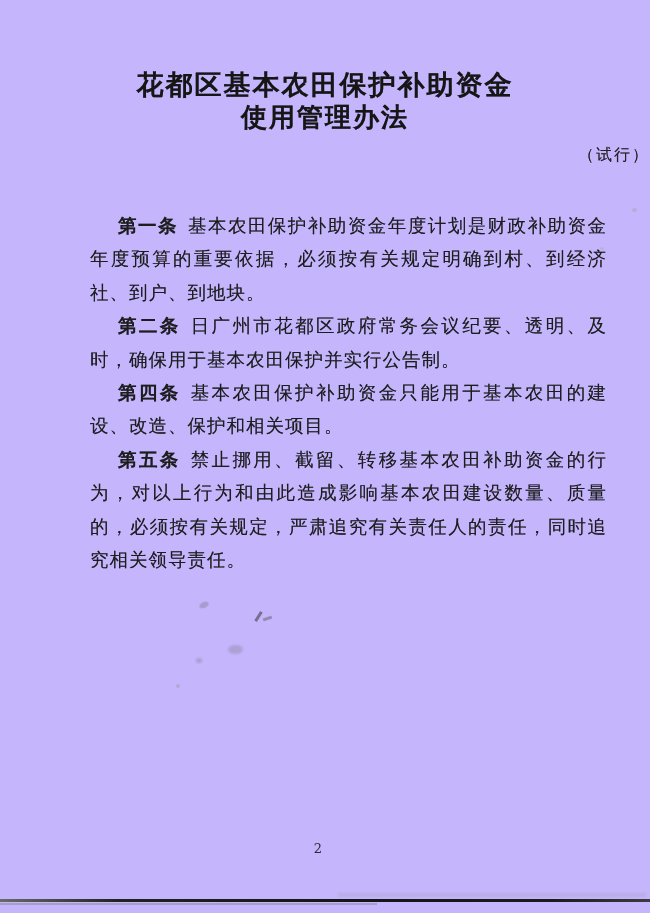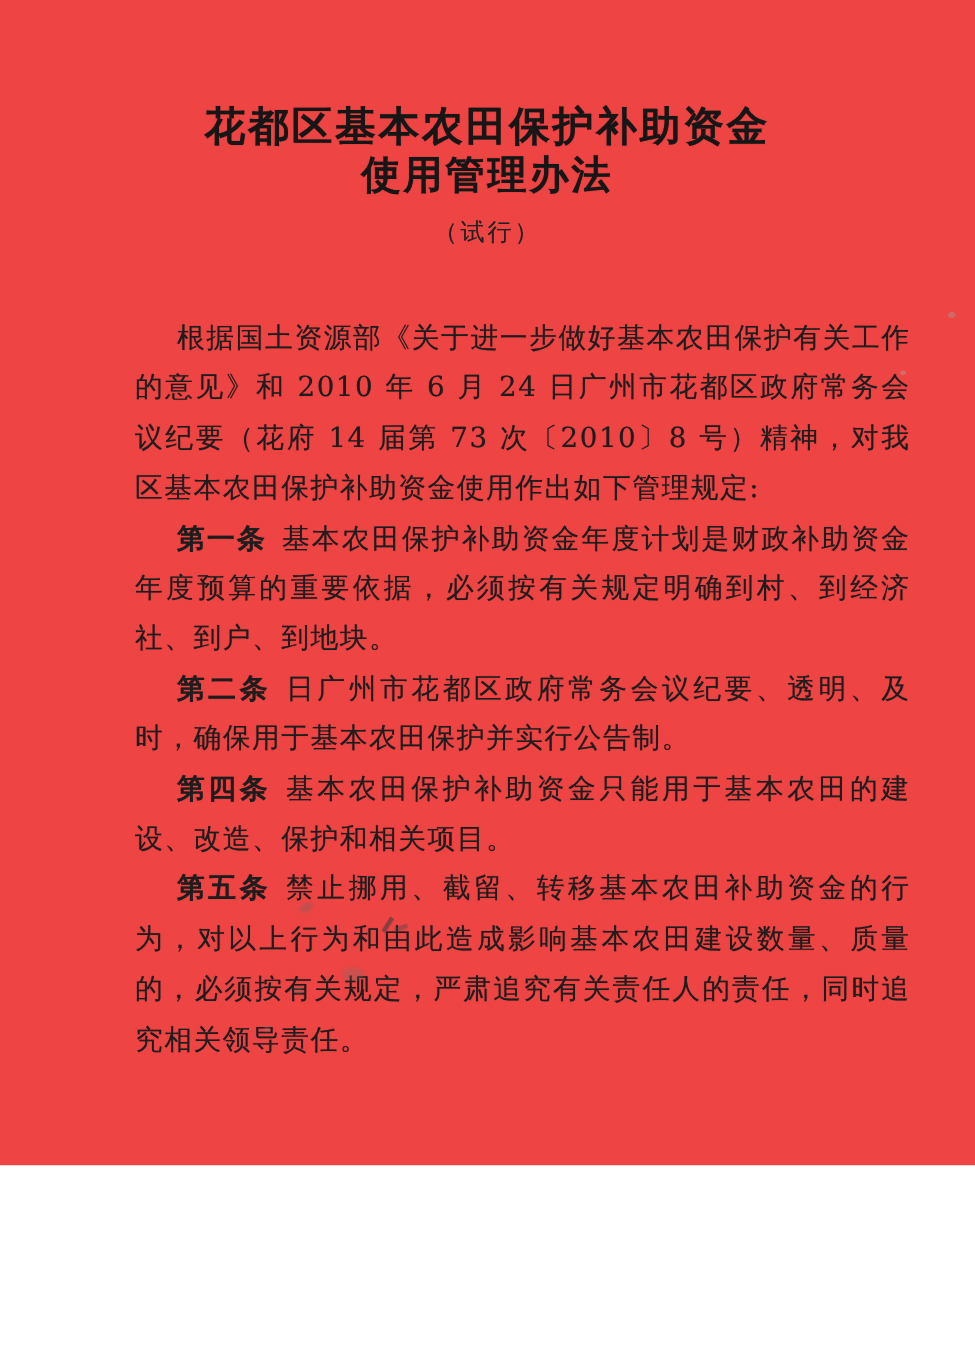--- a/index.html
+++ b/index.html
@@ -1,38 +1,38 @@
 <!DOCTYPE html>
 <html><head>
 <meta charset="utf-8">
 <style>
   html, body { margin: 0; padding: 0; background: #ffffff; }
   .page {
     position: relative;
     width: 650px;
-    height: 777px;
+    height: 913px;
     margin: 0;
-    background: #ef4444;
+    background: #c4b5fd;
     overflow: hidden;
     font-family: "DejaVu Serif", "Liberation Serif", serif;
     color: #1c1c1c;
   }
   .doc-title {
     margin: 0;
     text-align: center;
     font-weight: 700;
     color: #161616;
     letter-spacing: 2px;
     text-shadow: 0 0 0.6px rgba(20,20,20,0.55);
   }
   .title-line1 { margin-top: 70px; font-size: 27px; line-height: 30px; }
   .title-line2 { margin-top: 2px; font-size: 26px; line-height: 30px; }
   .doc-trial {
     margin-top: 13px;
-    text-align: center;
+    text-align: right;
     font-size: 16px;
     line-height: 20px;
     letter-spacing: 2px;
     color: #222;
     text-shadow: 0 0 0.4px rgba(30,30,30,0.45);
   }
   .doc-body {
     margin: 44px 0 0 90px;
     width: 517px;
   }
@@ -100,21 +100,20 @@
 <div class="page">
 
   <h1 class="doc-title title-line1">花都区基本农田保护补助资金</h1>
 
   <h1 class="doc-title title-line2">使用管理办法</h1>
 
   <div class="doc-trial">（试行）</div>
 
   <div class="doc-body">
 
-    <p class="para"><b class="art-label"></b><span>根据国土资源部《关于进一步做好基本农田保护有关工作的意见》和 2010 年 6 月 24 日广州市花都区政府常务会议纪要（花府 14 届第 73 次〔2010〕8 号）精神，对我区基本农田保护补助资金使用作出如下管理规定:</span></p>
 
     <p class="para"><b class="art-label">第一条</b><span>基本农田保护补助资金年度计划是财政补助资金年度预算的重要依据，必须按有关规定明确到村、到经济社、到户、到地块。</span></p>
 
     <p class="para"><b class="art-label">第二条</b><span>日广州市花都区政府常务会议纪要、透明、及时，确保用于基本农田保护并实行公告制。</span></p>
 
 
     <p class="para"><b class="art-label">第四条</b><span>基本农田保护补助资金只能用于基本农田的建设、改造、保护和相关项目。</span></p>
 
     <p class="para"><b class="art-label">第五条</b><span>禁止挪用、截留、转移基本农田补助资金的行为，对以上行为和由此造成影响基本农田建设数量、质量的，必须按有关规定，严肃追究有关责任人的责任，同时追究相关领导责任。</span></p>
 

